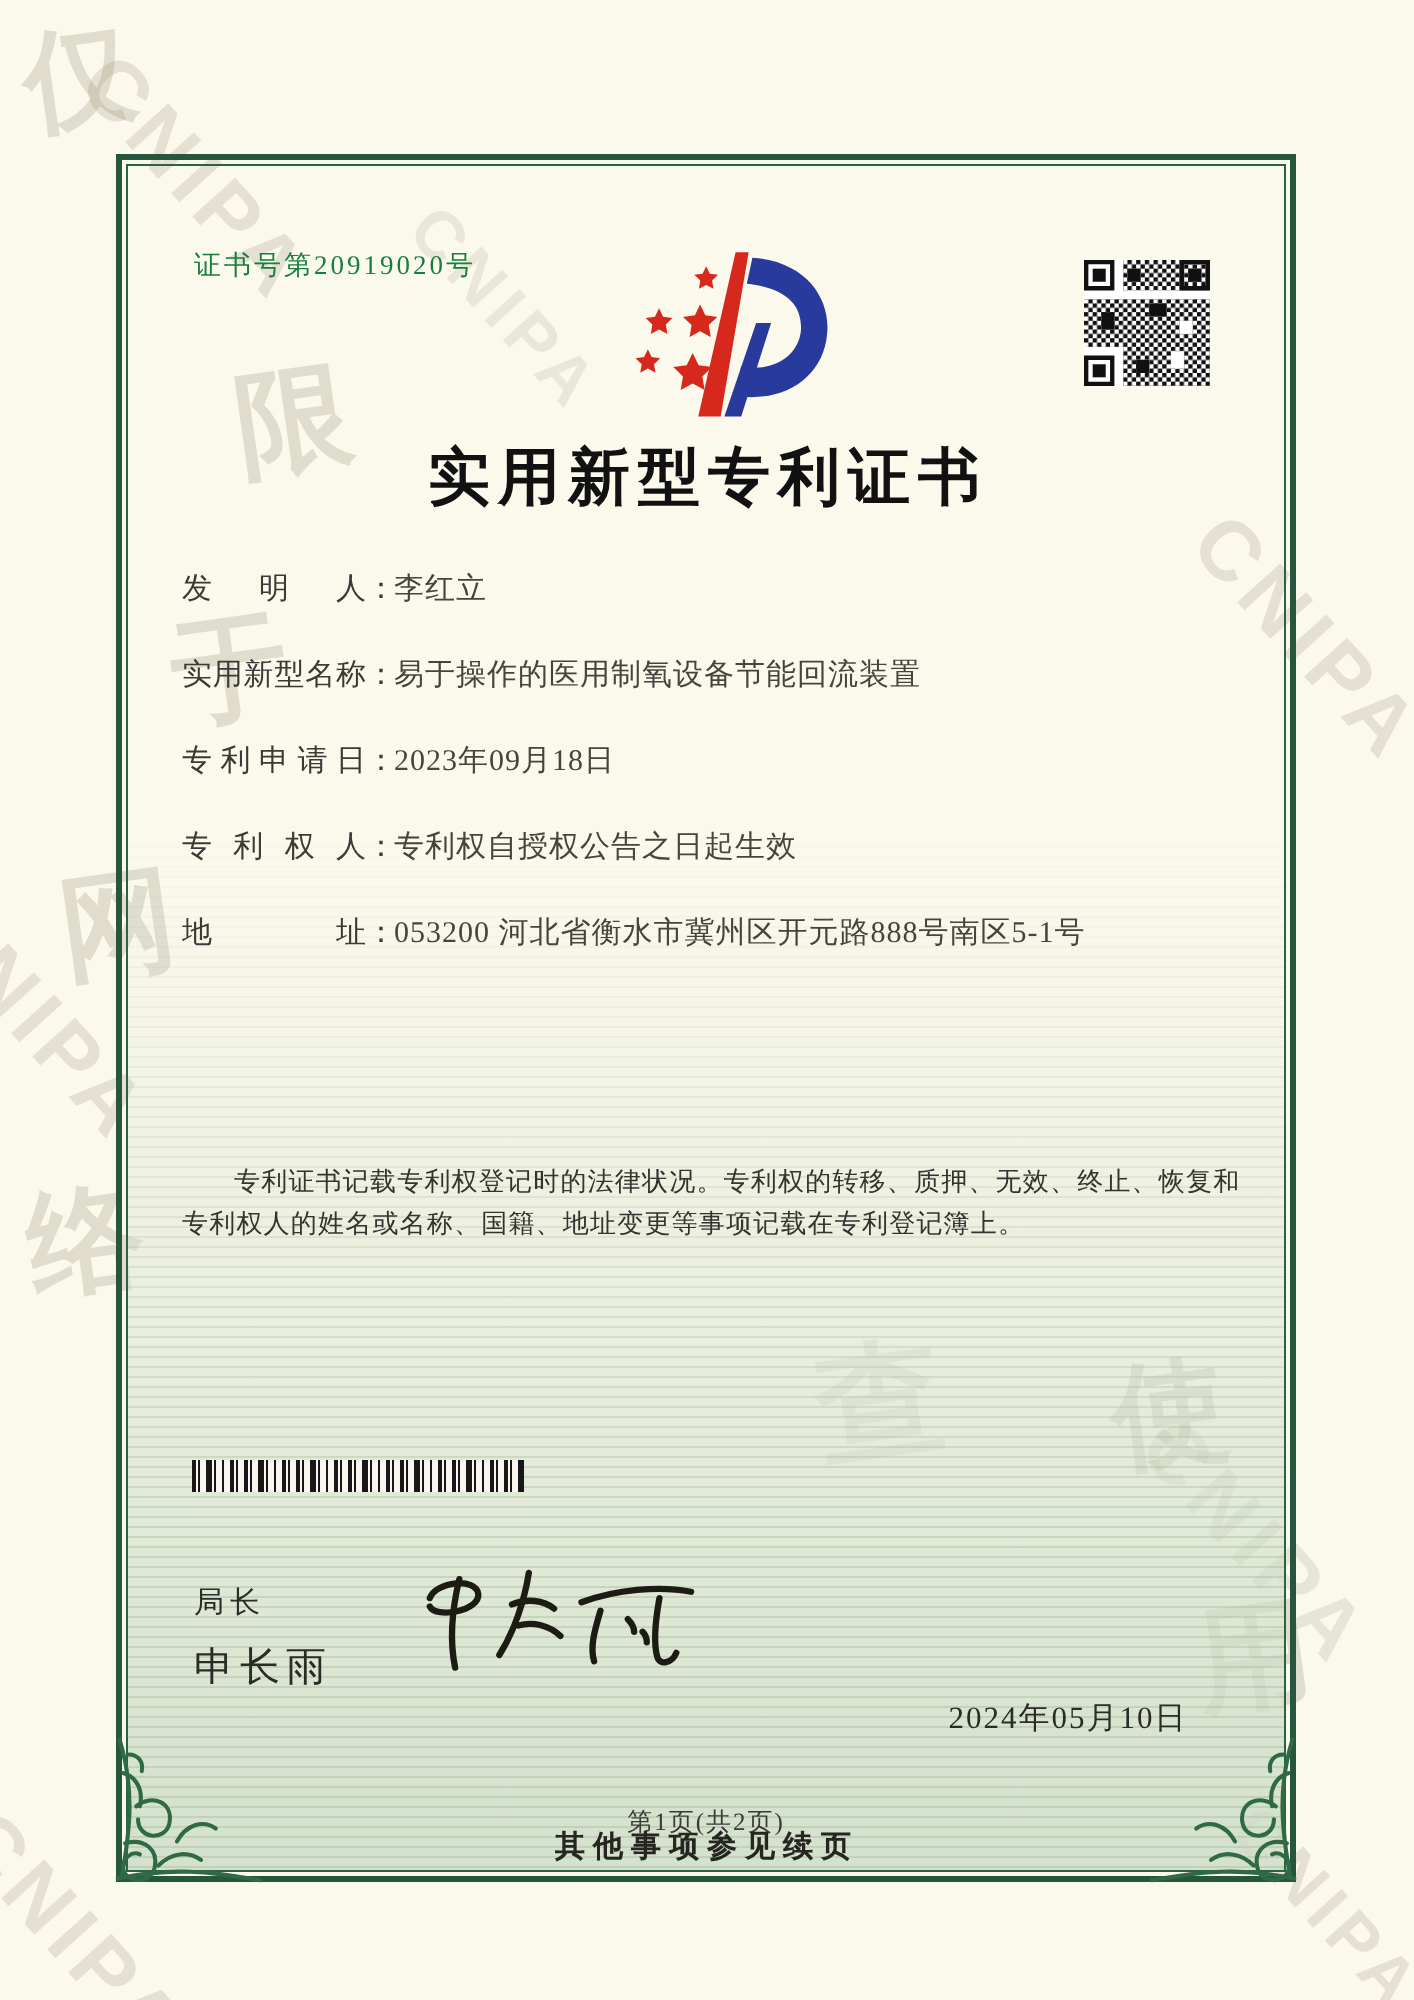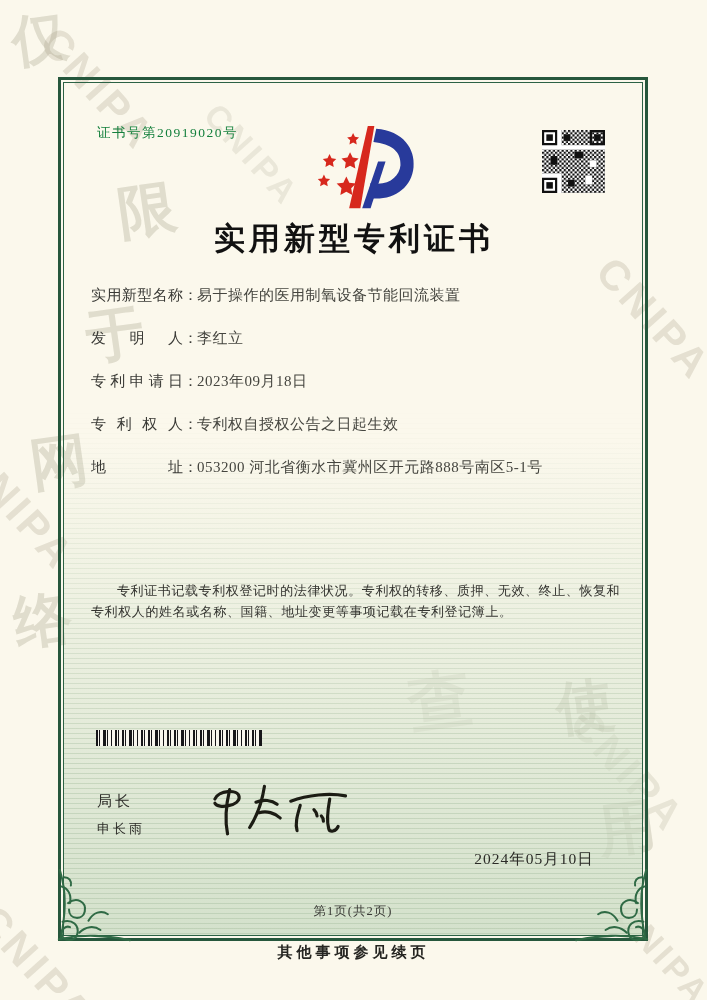--- a/index.html
+++ b/index.html
@@ -93,27 +93,27 @@
   
   .barcode {
     position:absolute; left:35px; top:650px; width:166px; height:16px;
     background:repeating-linear-gradient(90deg,
       #17171a 0 2px, #f8f6ee 2px 3px, #17171a 3px 4px, #f8f6ee 4px 7px,
       #17171a 7px 10px, #f8f6ee 10px 11px, #17171a 11px 12px, #f8f6ee 12px 15px,
       #17171a 15px 16px, #f8f6ee 16px 19px, #17171a 19px 21px, #f8f6ee 21px 22px,
       #17171a 22px 23px, #f8f6ee 23px 26px);
   }
   .sig-title { position:absolute; left:36px; top:712px; font-size:15px; letter-spacing:3px; color:#2b2b27; }
-  .sig-name  { position:absolute; left:36px; top:740px; font-size:13px; letter-spacing:3px; color:#2b2b27; }
+  .sig-name  { position:absolute; left:36px; top:740px; font-size:20px; letter-spacing:3px; color:#2b2b27; }
   .sig-script { position:absolute; left:136px; top:688px; width:158px; height:80px; }
   .date { position:absolute; left:368px; top:769px; width:210px; text-align:center; font-size:15.5px; color:#2b2b27; letter-spacing:1px; }
   .page-no { position:absolute; left:0; top:823px; width:100%; text-align:center; font-size:12.5px; color:#3a3a36; letter-spacing:1px; }
 
   .footer-note {
-    position:absolute; left:0; top:943px; width:707px; text-align:center;
+    position:absolute; left:0; top:914px; width:707px; text-align:center;
     font-size:15px; font-weight:bold; letter-spacing:4px; color:#252521; z-index:2;
   }
 </style>
 </head>
 <body>
 
 <div class="page">
 
   <div class="wm-layer">
     <span class="wm-char" style="left:12px; top:2px;  font-size:56px;">仅</span>
@@ -204,24 +204,24 @@
         <rect x="24" y="2" width="3" height="3"></rect>
         <path d="M0,22h7v7h-7z M1,23v5h5v-5z" fill-rule="evenodd"></path>
         <rect x="2" y="24" width="3" height="3"></rect>
       </g>
     </svg>
 
     <div class="title">实用新型专利证书</div>
 
     <div class="fields">
       <div class="field-row">
+        <span class="f-label">发明人</span><span class="f-colon">：</span><span class="f-value">李红立</span>
+      </div>
+      <div class="field-row">
         <span class="f-label">实用新型名称</span><span class="f-colon">：</span><span class="f-value">易于操作的医用制氧设备节能回流装置</span>
-      </div>
-      <div class="field-row">
-        <span class="f-label">发明人</span><span class="f-colon">：</span><span class="f-value">李红立</span>
       </div>
       <div class="field-row">
         <span class="f-label">专利申请日</span><span class="f-colon">：</span><span class="f-value">2023年09月18日</span>
       </div>
       <div class="field-row">
         <span class="f-label">专利权人</span><span class="f-colon">：</span><span class="f-value">专利权自授权公告之日起生效</span>
       </div>
       <div class="field-row">
         <span class="f-label">地址</span><span class="f-colon">：</span><span class="f-value">053200 河北省衡水市冀州区开元路888号南区5-1号</span>
       </div>

